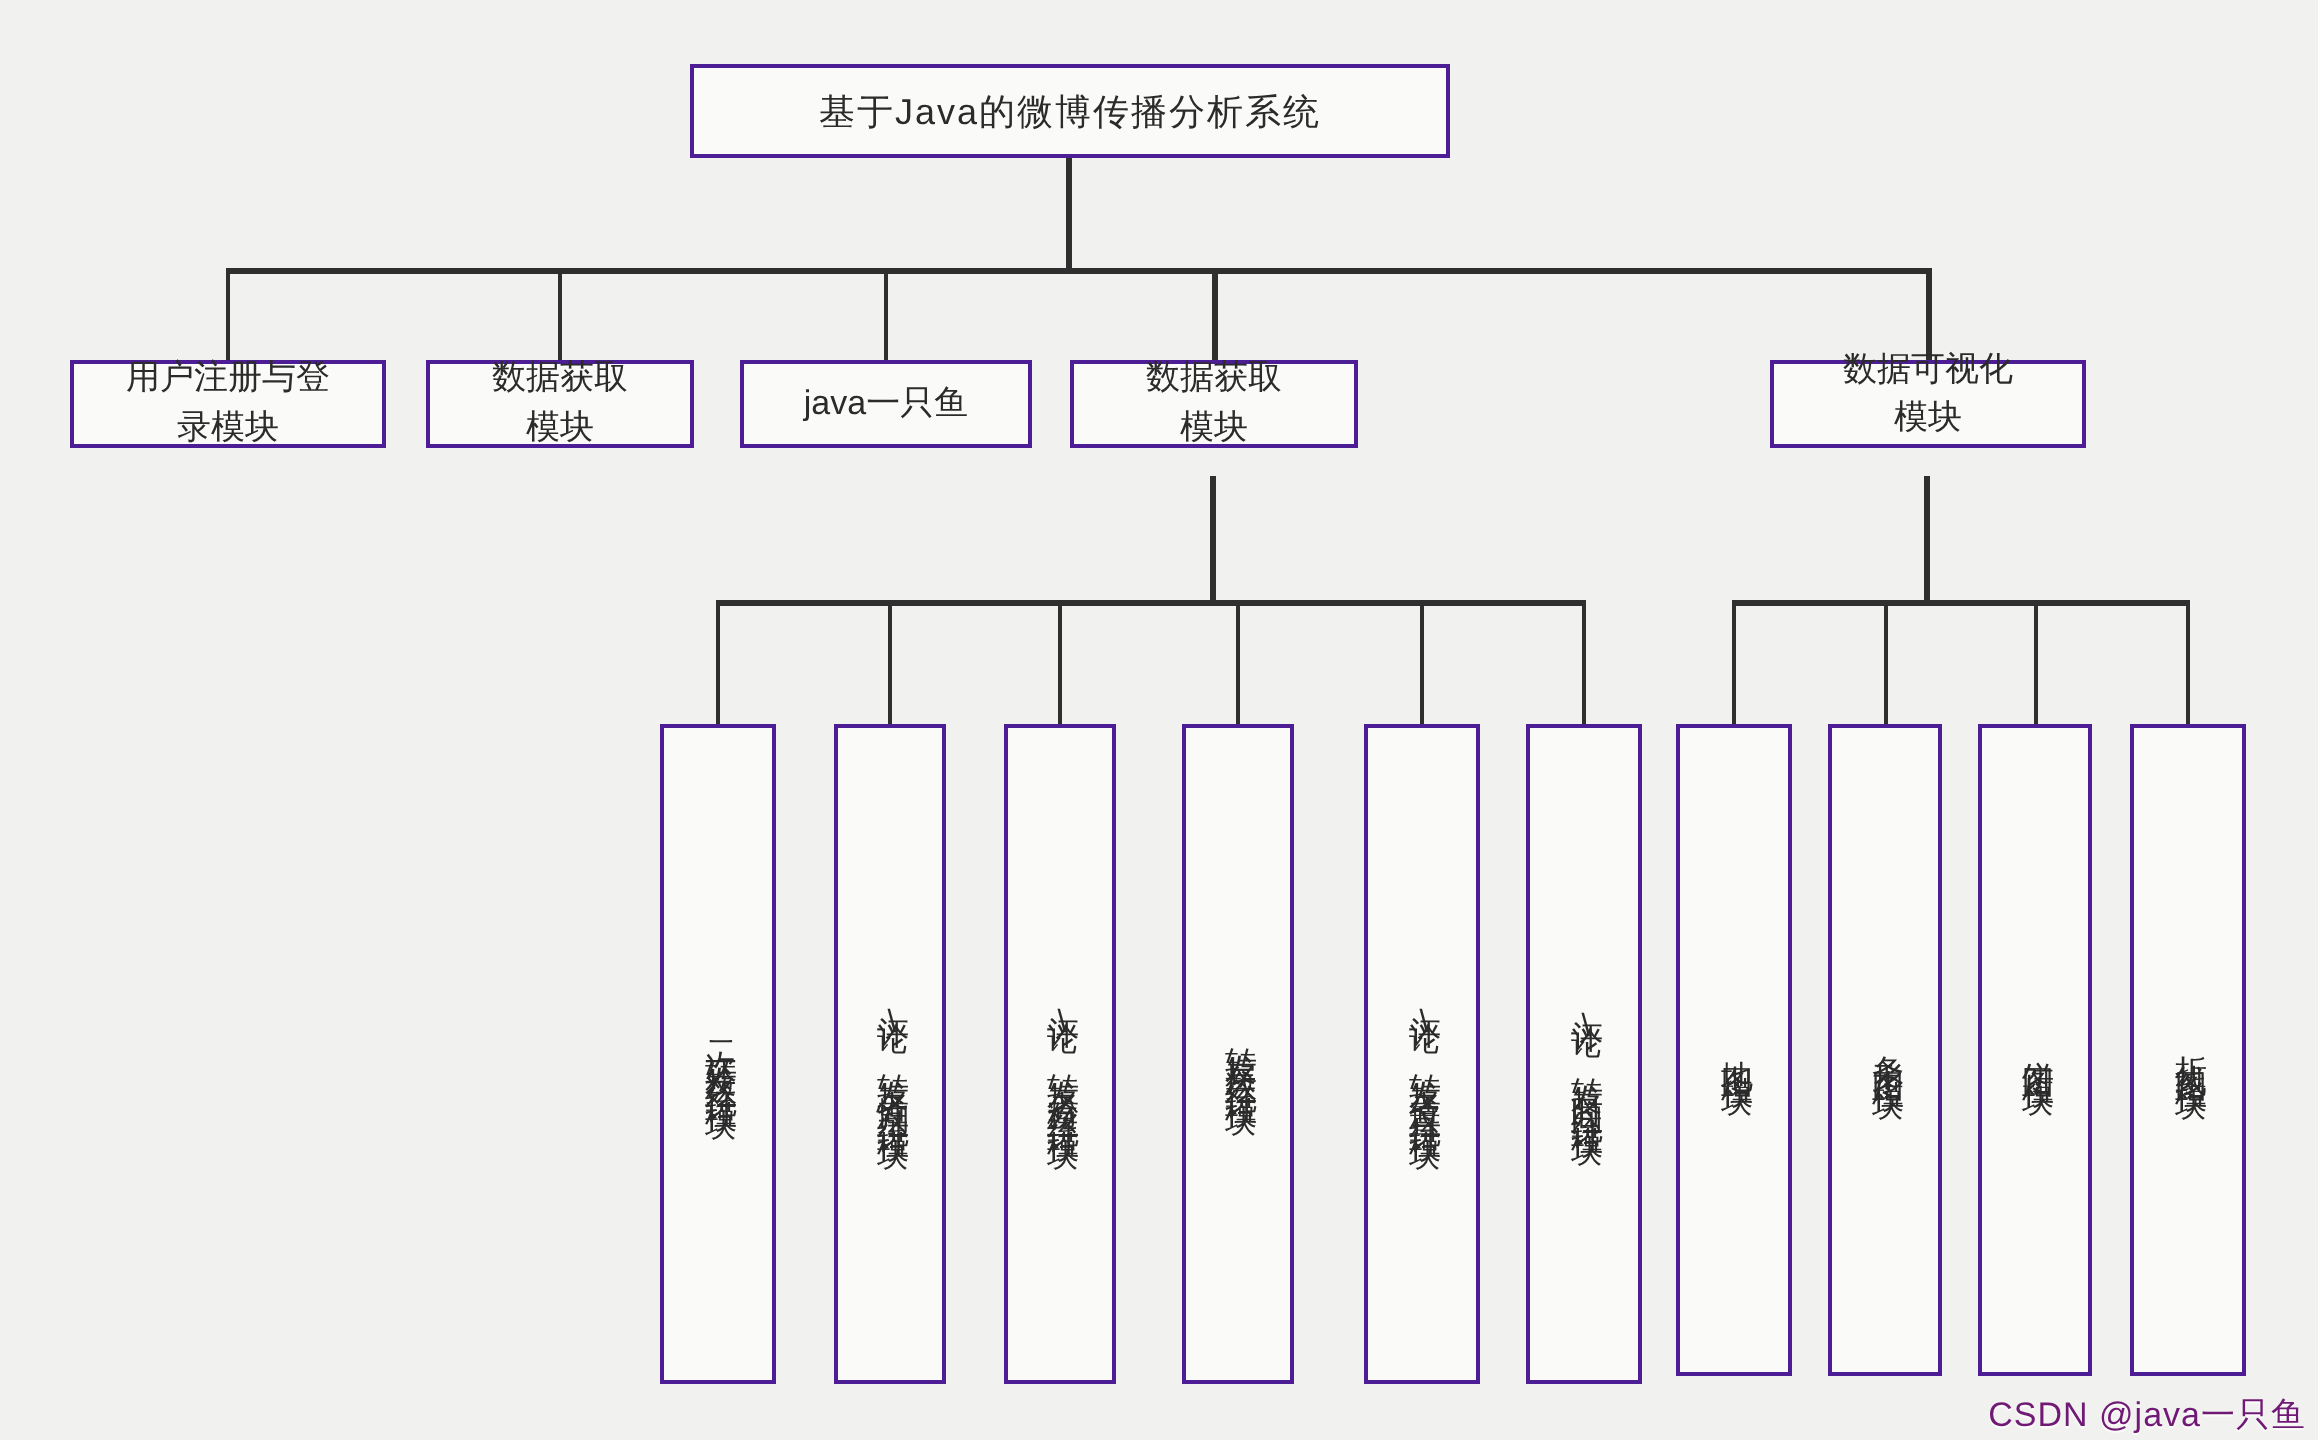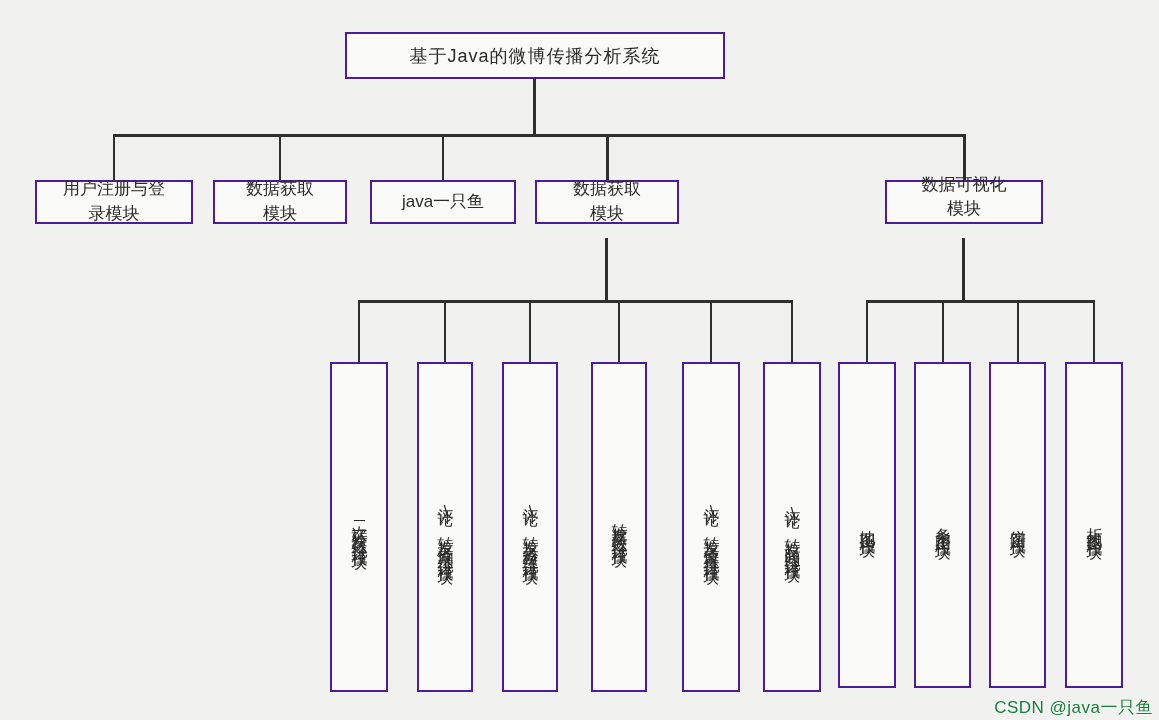--- a/index.html
+++ b/index.html
@@ -48,21 +48,21 @@
     color:#2b2b2b;
   }
   .line{
     position:absolute;
     background:#2f2f2f;
   }
   .watermark{
     position:absolute;
     right:6px;bottom:1px;
     font-size:17px;
-    color:#15803d;
+    color:#701a75;
     text-shadow:0 1px 1px #ffffff;
     letter-spacing:0.5px;
   }
 </style>
 </head>
 <body>
 
 <div class="stage">
 
   <div class="line" style="left:533px;top:78px;width:3px;height:58px;"></div>

